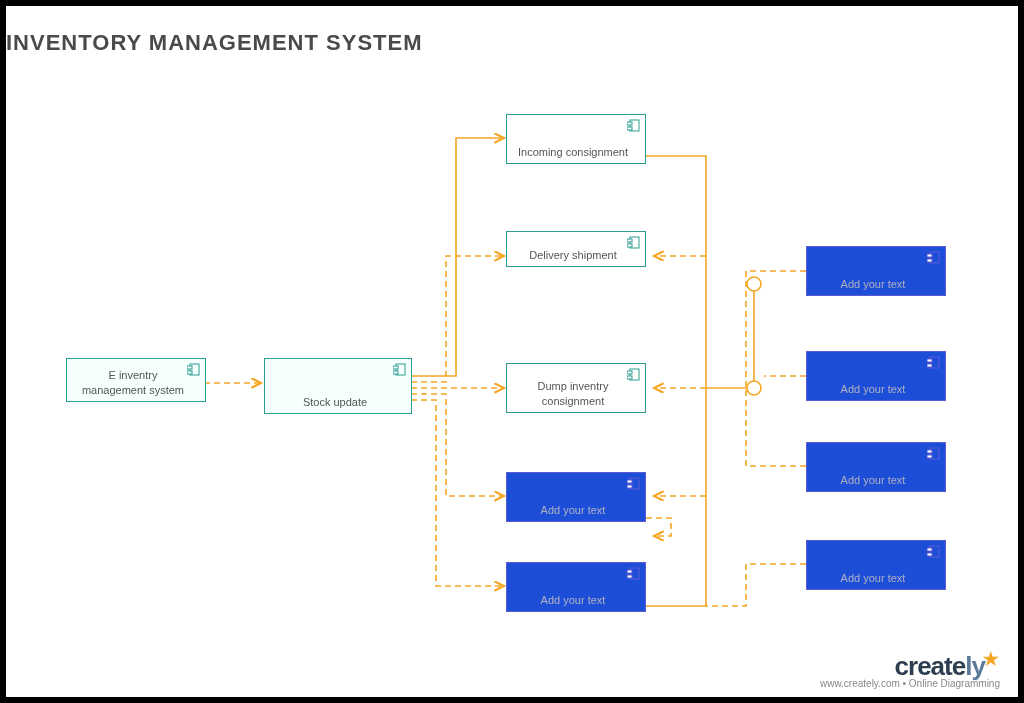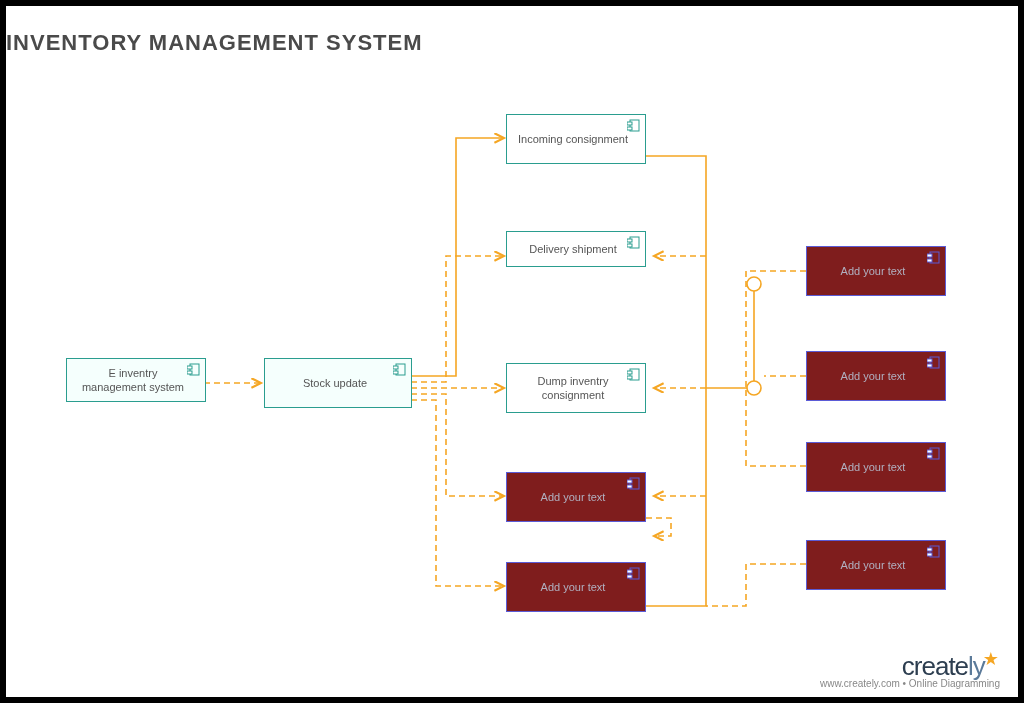--- a/index.html
+++ b/index.html
@@ -1,24 +1,24 @@
 <!DOCTYPE html>
 <html><head>
 <meta charset="utf-8">
 <style>
   html,body{margin:0;padding:0;width:1024px;height:703px;font-family:Arial,Helvetica,sans-serif;background:#fff}
   .frame{box-sizing:border-box;width:1024px;height:703px;border:6px solid #000;position:relative;background:#fff}
   .title{position:absolute;top:24px;left:0;right:0;text-align:left;font-size:22px;font-weight:600;color:#4a4a4a;letter-spacing:1px}
-  .node{position:absolute;box-sizing:border-box;display:flex;align-items:center;justify-content:center;text-align:center;font-size:11px;line-height:1.3;padding:4px 14px 4px 8px;color:#555}
+  .node{position:absolute;box-sizing:border-box;display:flex;align-items:flex-end;justify-content:center;text-align:center;font-size:11px;line-height:1.3;padding:4px 14px 4px 8px;color:#555}
   .teal{border:1.5px solid #2a9d8f;background:#f5fffd}
   .tealD{border:1.5px solid #2a9d8f;background:#fff}
-  .purple{border:1.5px solid #5b5bd6;background:#7f1d1d;color:#b0b0c0}
+  .purple{border:1.5px solid #5b5bd6;background:#1d4ed8;color:#b0b0c0}
   .cicon{position:absolute;top:4px;right:4px;width:14px;height:14px}
   .footer{position:absolute;bottom:8px;right:18px;text-align:right}
-  .brand{font-size:26px;font-weight:400;color:#2d3e50;letter-spacing:-1px}
+  .brand{font-size:26px;font-weight:700;color:#2d3e50;letter-spacing:-1px}
   .brand .ly{color:#5b7a99}
   .brand .bulb{color:#f5a623;font-size:18px;position:relative;top:-10px;left:-2px}
   .sub{font-size:10px;color:#888;margin-top:-4px}
   svg.edges{position:absolute;top:0;left:0;width:100%;height:100%;pointer-events:none}
 </style>
 </head>
 <body>
 <div class="frame">
 
 <div class="title">INVENTORY MANAGEMENT SYSTEM</div>
@@ -65,21 +65,21 @@
   <span>E inventry management system</span>
   <svg class="cicon">
         <g stroke="#2a9d8f" fill="none" stroke-width="1">
           <rect x="3" y="1" width="9" height="11"></rect>
           <rect x="0" y="3" width="5" height="3" fill="#fff"></rect>
           <rect x="0" y="8" width="5" height="3" fill="#fff"></rect>
         </g>
       </svg>
 </div>
 
-<div class="node teal" style="left:258px;top:352px;width:148px;height:50px">
+<div class="node teal" style="left:258px;top:352px;width:148px;height:56px">
   <span>Stock update</span>
   <svg class="cicon">
         <g stroke="#2a9d8f" fill="none" stroke-width="1">
           <rect x="3" y="1" width="9" height="11"></rect>
           <rect x="0" y="3" width="5" height="3" fill="#fff"></rect>
           <rect x="0" y="8" width="5" height="3" fill="#fff"></rect>
         </g>
       </svg>
 </div>
 

